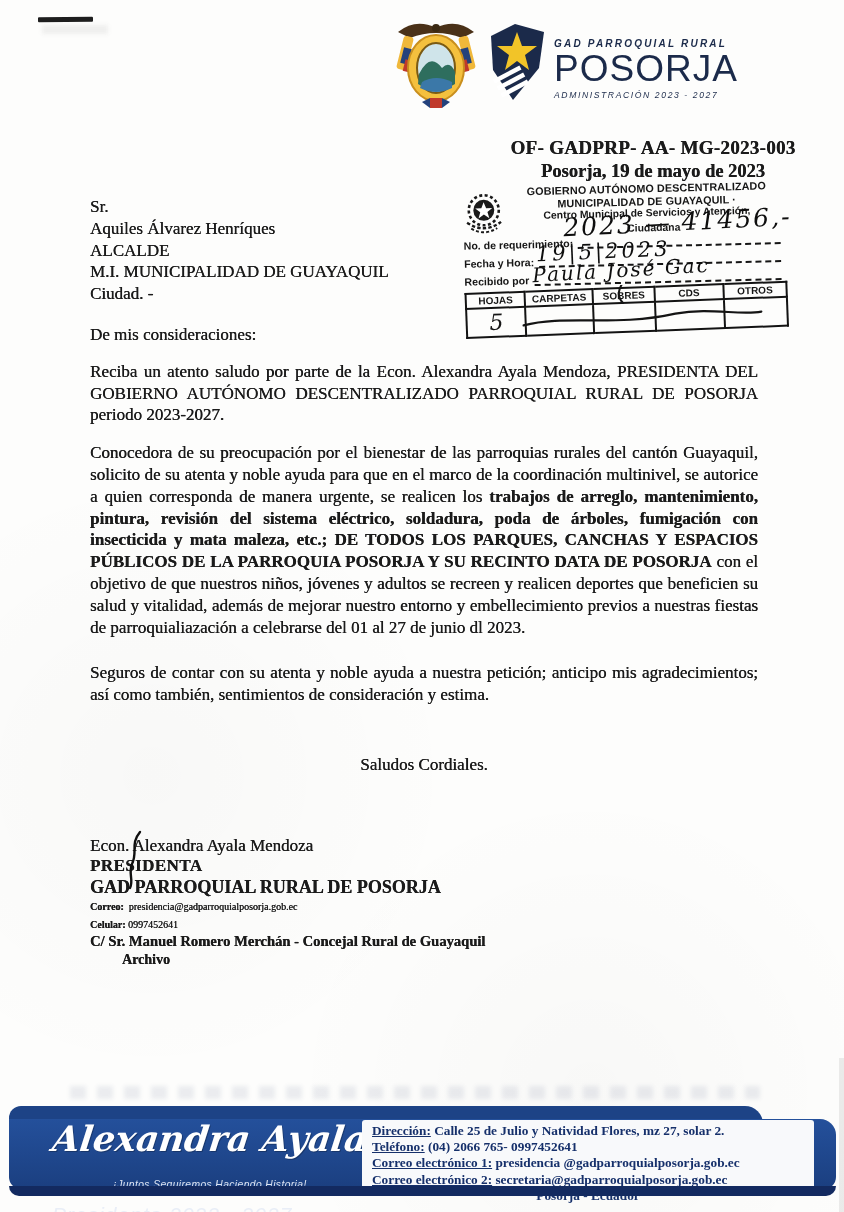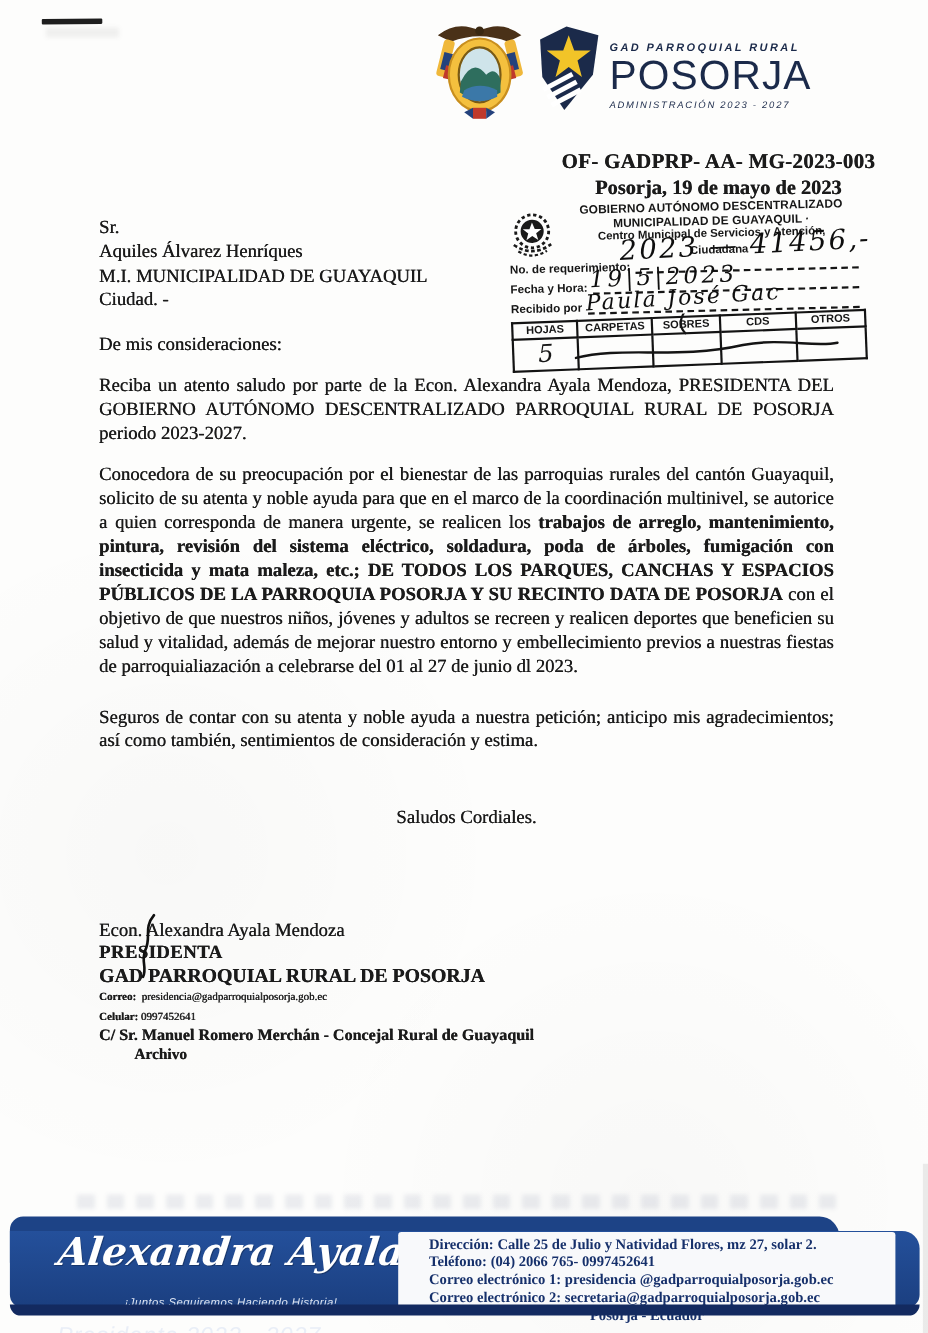--- a/index.html
+++ b/index.html
@@ -79,21 +79,21 @@
   .f-name{position:absolute;left:52px;top:1118px;width:316px;text-align:center;color:#ffffff;z-index:2;
           font-family:"DejaVu Serif",serif;font-style:italic;font-weight:bold;font-size:35px;transform:skewX(-7deg);
           text-shadow:1px 1px 0 rgba(0,0,0,.25);}
   .f-title{position:absolute;left:52px;top:1156px;width:316px;text-align:left;color:#e9eef7;z-index:2;
            font-family:"Liberation Sans",sans-serif;font-style:italic;font-size:21px;letter-spacing:1px;margin-top:47px;}
   .f-slogan{position:absolute;left:52px;top:1179px;width:316px;text-align:center;color:#dde4f2;z-index:2;
             font-family:"Liberation Sans",sans-serif;font-style:italic;font-size:10.3px;letter-spacing:.4px;}
   .f-panel{position:absolute;left:362px;top:1120px;width:452px;height:69px;background:#f8f9fb;border-radius:3px;
            z-index:2;padding:3px 10px;box-sizing:border-box;font-family:"Liberation Serif",serif;
            font-weight:bold;font-size:13.3px;line-height:16.2px;color:#16306b;}
-  .f-panel .lbl{margin-left:18px;}
+  .f-panel .lbl{text-decoration:underline;}
   .f-loc{text-align:center;}
 </style>
 </head>
 <body>
 
 <div class="page">
 
   <div class="topmark"></div>
   <div class="topsmudge"></div>
   <div class="ghost"></div>
@@ -190,20 +190,21 @@
       </table>
     <svg class="wave" width="300" height="50" viewBox="0 0 300 50">
       <path d="M58,38 C100,28 150,42 210,30 C245,24 275,34 296,30" fill="none" stroke="#141414" stroke-width="2.2" stroke-linecap="round"></path>
       <path d="M158,-2 q-8,12 0,20" fill="none" stroke="#141414" stroke-width="2" stroke-linecap="round"></path>
     </svg>
   </div>
 
   <div class="letter ink">
     <p class="rcpt">Sr.</p>
     <p class="rcpt">Aquiles Álvarez Henríques</p>
+    <p class="rcpt">ALCALDE</p>
     <p class="rcpt">M.I. MUNICIPALIDAD DE GUAYAQUIL</p>
     <p class="rcpt">Ciudad. -</p>
 
     <p class="rcpt salutation">De mis consideraciones:</p>
 
     <p class="just p1">Reciba un atento saludo por parte de la Econ. Alexandra Ayala Mendoza, PRESIDENTA DEL GOBIERNO AUTÓNOMO DESCENTRALIZADO PARROQUIAL RURAL DE POSORJA periodo 2023-2027.</p>
 
     <p class="just p2"><span>Conocedora de su preocupación por el bienestar de las parroquias rurales del cantón Guayaquil, solicito  de su atenta y noble  ayuda para que en el marco de la coordinación multinivel, se autorice a quien corresponda de manera urgente, se realicen los  </span><span class="b">trabajos de arreglo, mantenimiento, pintura, revisión del sistema eléctrico, soldadura, poda de árboles, fumigación con insecticida y mata maleza, etc.; DE TODOS LOS PARQUES, CANCHAS Y ESPACIOS PÚBLICOS DE LA PARROQUIA POSORJA Y SU RECINTO DATA DE POSORJA</span><span>  con el objetivo de que  nuestros niños, jóvenes y adultos se recreen y realicen deportes  que beneficien su salud y vitalidad, además de mejorar nuestro entorno y embellecimiento previos a nuestras fiestas de parroquialiazación a celebrarse del 01 al 27 de junio dl 2023.</span></p>
 
     <p class="just p3">Seguros de contar con su atenta   y noble ayuda a nuestra petición; anticipo mis agradecimientos; así como también, sentimientos de consideración y estima.</p>

